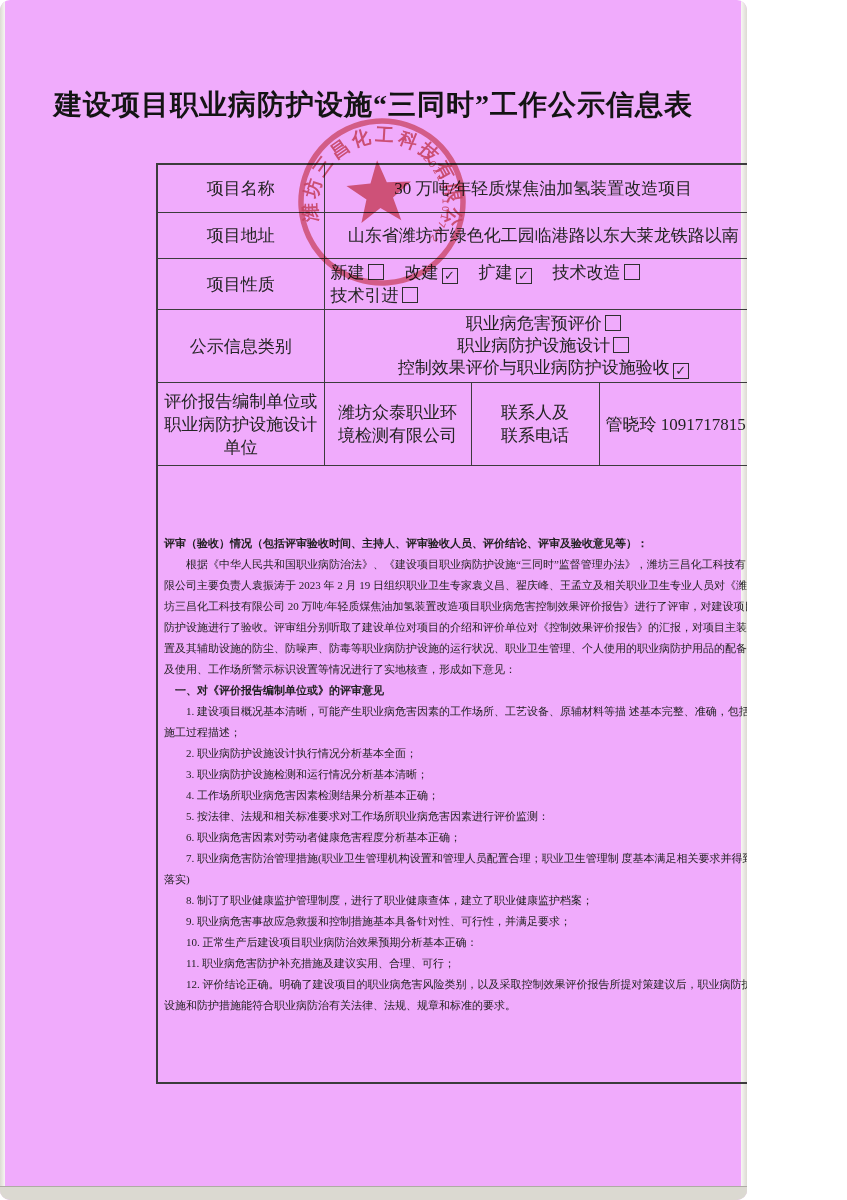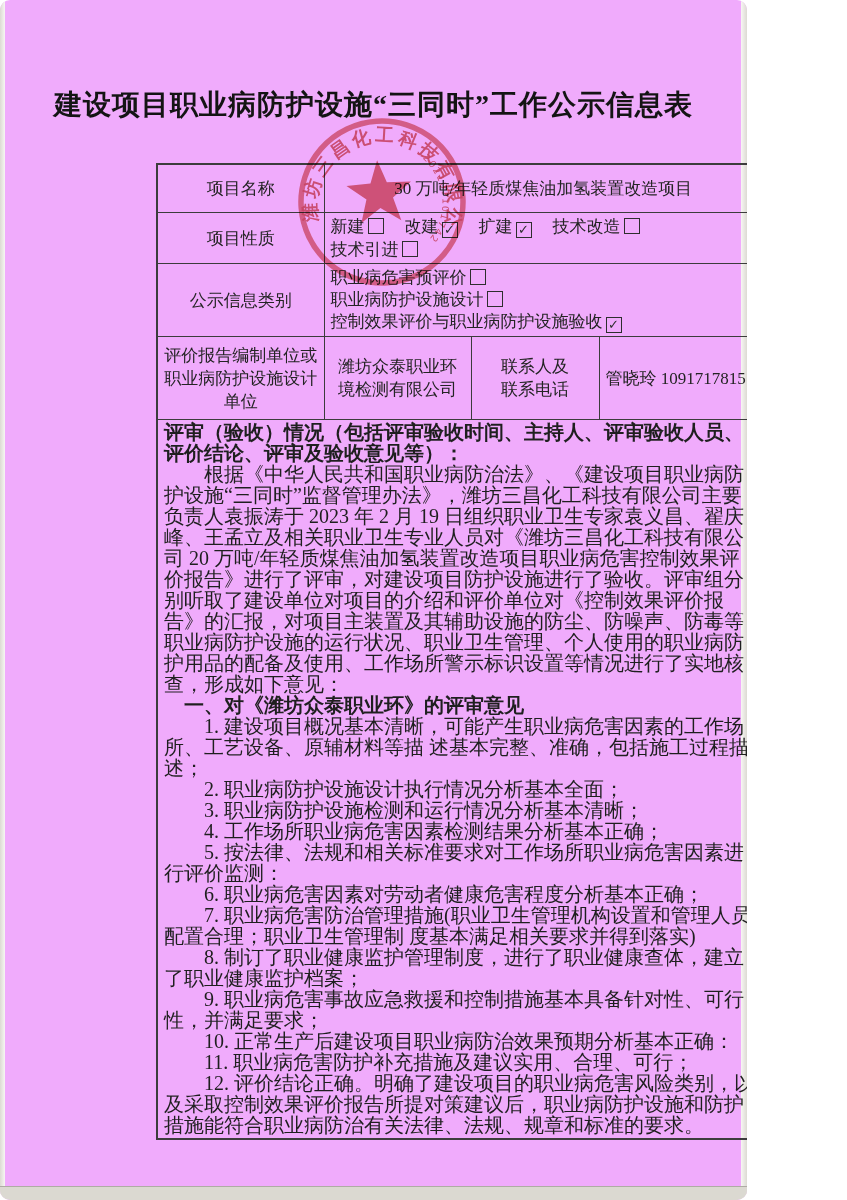--- a/index.html
+++ b/index.html
@@ -39,26 +39,26 @@
 
   
   .cb{
     display:inline-block;width:14px;height:14px;border:1.6px solid #2e2e2e;
     margin-left:3px;vertical-align:-2px;line-height:13px;text-align:center;
     font-size:13px;color:#2e2e2e;font-family:"DejaVu Sans",sans-serif;
   }
   .cb.checked::after{content:"\2713";font-weight:bold;}
   .opt-inline{margin-right:21px;white-space:nowrap;}
   .opt-row{padding-left:8px;}
-  .opt-block{line-height:22px;white-space:nowrap;}
+  .opt-block{line-height:22px;white-space:nowrap;text-align:center;}
   .cat-cell{vertical-align:middle;padding-left:12px;}
 
   
   td.review{vertical-align:top;padding:5px 9px 0 8px;}
-  .review p{margin:0;font-size:20px;line-height:21px;color:#1f1f1f;}
+  .review p{margin:0;font-size:11px;line-height:21px;color:#1f1f1f;}
   .review .hdr{font-weight:bold;}
   .review .intro{text-indent:2em;}
   .review .sect{font-weight:bold;text-indent:1em;}
   .review .item{text-indent:2em;}
 
   
   .stamp{
     position:absolute;left:272px;top:92px;width:220px;height:220px;
     mix-blend-mode:multiply;opacity:.85;pointer-events:none;
   }
@@ -78,20 +78,24 @@
         <col style="width:167px">
         <col style="width:147px">
         <col style="width:128px">
         <col style="width:164px">
       </colgroup>
     <tbody>
         <tr class="h-r1">
       <td class="lbl h-r1">项目名称</td>
       <td class="ctr" colspan="3">30 万吨/年轻质煤焦油加氢装置改造项目</td>
     </tr>
+    <tr class="h-r2">
+      <td class="lbl h-r2">项目地址</td>
+      <td class="ctr" colspan="3">山东省潍坊市绿色化工园临港路以东大莱龙铁路以南</td>
+    </tr>
     <tr class="h-r3">
       <td class="lbl h-r3">项目性质</td>
       <td class="opt-row" colspan="3"><span class="opt opt-inline"><span>新建</span><span class="cb"></span></span><span class="opt opt-inline"><span>改建</span><span class="cb checked"></span></span><span class="opt opt-inline"><span>扩建</span><span class="cb checked"></span></span><span class="opt opt-inline"><span>技术改造</span><span class="cb"></span></span><span class="opt opt-inline"><span>技术引进</span><span class="cb"></span></span></td>
     </tr>
     <tr class="h-r5">
       <td class="lbl h-r5">公示信息类别</td>
       <td class="cat-cell" colspan="3">
             <div class="opt opt-block"><span>职业病危害预评价</span><span class="cb"></span></div>
             <div class="opt opt-block"><span>职业病防护设施设计</span><span class="cb"></span></div>
             <div class="opt opt-block"><span>控制效果评价与职业病防护设施验收</span><span class="cb checked"></span></div>
@@ -110,21 +114,21 @@
       <td class="ctr">
         <span class="prewrap">联系人及
 联系电话</span>
       </td>
       <td>管晓玲 10917178151</td>
     </tr>
     <tr>
       <td class="review" colspan="4" style="height:612px">
         <p class="hdr">评审（验收）情况（包括评审验收时间、主持人、评审验收人员、评价结论、评审及验收意见等）：</p>
         <p class="intro">根据《中华人民共和国职业病防治法》、《建设项目职业病防护设施“三同时”监督管理办法》，潍坊三昌化工科技有限公司主要负责人袁振涛于 2023 年 2 月 19 日组织职业卫生专家袁义昌、翟庆峰、王孟立及相关职业卫生专业人员对《潍坊三昌化工科技有限公司 20 万吨/年轻质煤焦油加氢装置改造项目职业病危害控制效果评价报告》进行了评审，对建设项目防护设施进行了验收。评审组分别听取了建设单位对项目的介绍和评价单位对《控制效果评价报告》的汇报，对项目主装置及其辅助设施的防尘、防噪声、防毒等职业病防护设施的运行状况、职业卫生管理、个人使用的职业病防护用品的配备及使用、工作场所警示标识设置等情况进行了实地核查，形成如下意见：</p>
-        <p class="sect">一、对《潍坊众泰职业环》的评审意见</p>
+        <p class="sect">一、对《评价报告编制单位或》的评审意见</p>
         <div>
               <p class="item">1. 建设项目概况基本清晰，可能产生职业病危害因素的工作场所、工艺设备、原辅材料等描 述基本完整、准确，包括施工过程描述；</p>
               <p class="item">2. 职业病防护设施设计执行情况分析基本全面；</p>
               <p class="item">3. 职业病防护设施检测和运行情况分析基本清晰；</p>
               <p class="item">4. 工作场所职业病危害因素检测结果分析基本正确；</p>
               <p class="item">5. 按法律、法规和相关标准要求对工作场所职业病危害因素进行评价监测：</p>
               <p class="item">6. 职业病危害因素对劳动者健康危害程度分析基本正确；</p>
               <p class="item">7. 职业病危害防治管理措施(职业卫生管理机构设置和管理人员配置合理；职业卫生管理制 度基本满足相关要求并得到落实)</p>
               <p class="item">8. 制订了职业健康监护管理制度，进行了职业健康查体，建立了职业健康监护档案；</p>
               <p class="item">9. 职业病危害事故应急救援和控制措施基本具备针对性、可行性，并满足要求；</p>

